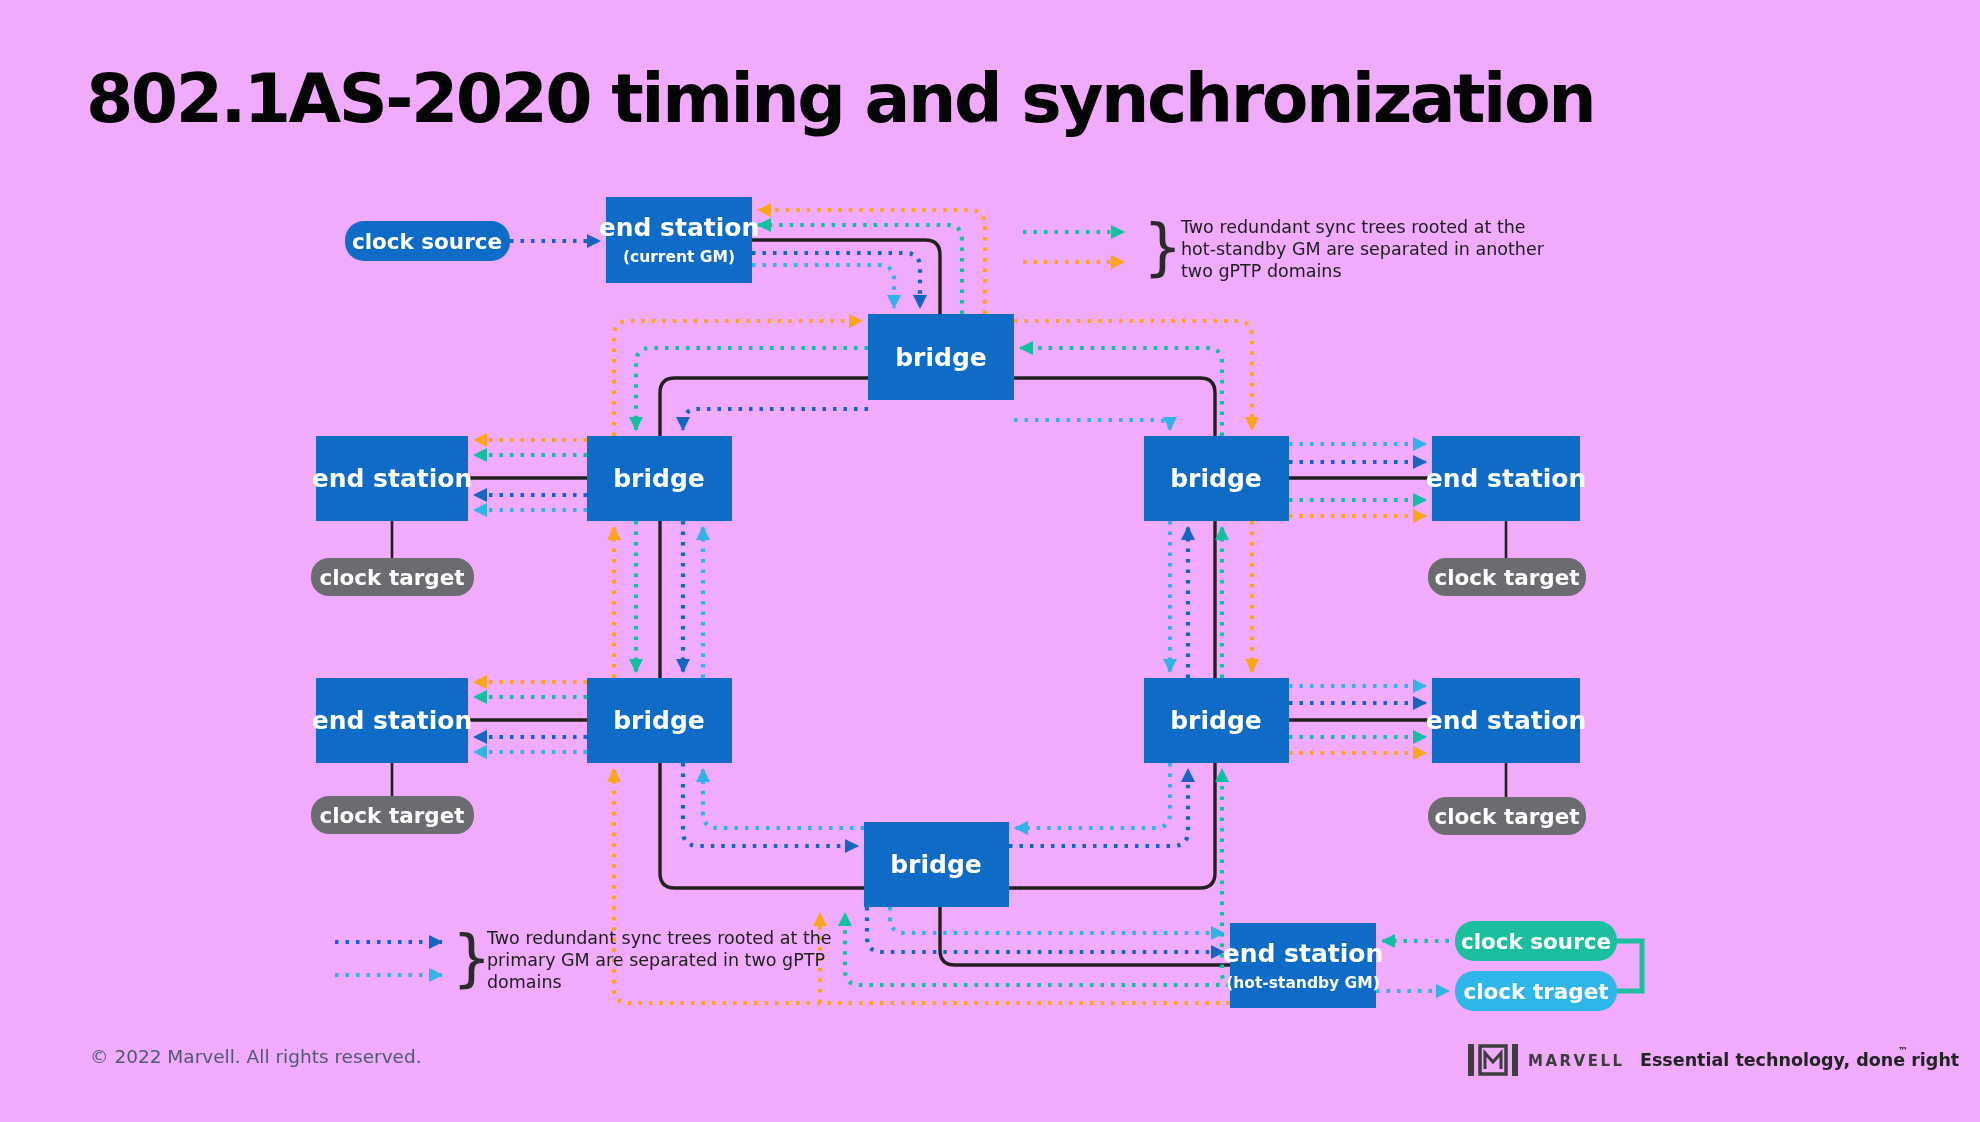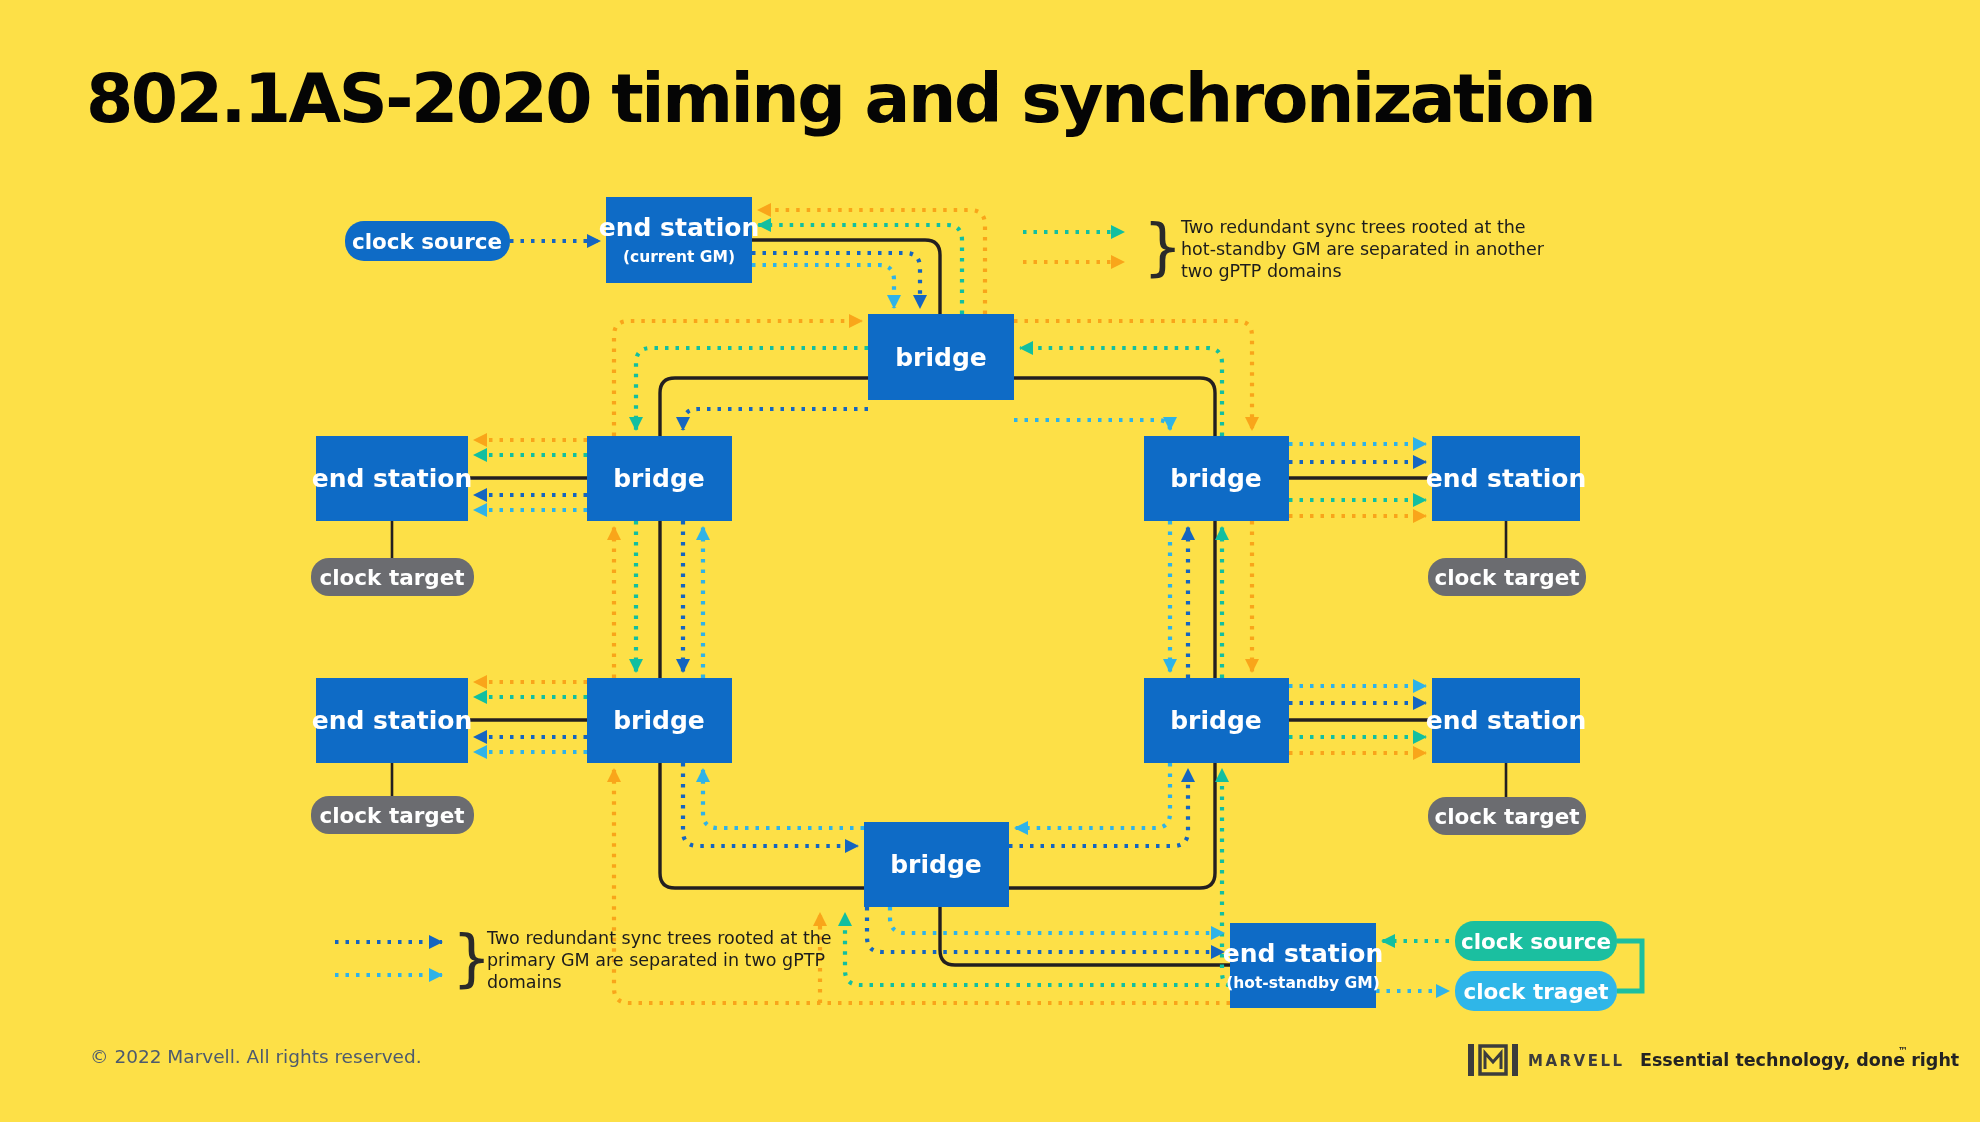--- a/index.html
+++ b/index.html
@@ -1,17 +1,17 @@
 <!DOCTYPE html>
 <html style="--box-blue: #0e6bc6; --gray: #6b6c70; --teal: #12bfa0; --teal-pill: #1bbfa0; --lb-pill: #2fb6e8; --light-blue: #2fb3e8; --dark-blue: #1565c0; --orange: #f9a51a; --black-line: #231f20;"><head>
 <meta charset="utf-8">
 <style>
   html,body{margin:0;padding:0;background:#ffffff;}
   body{font-family:"DejaVu Sans", sans-serif;}
-  .stage{position:relative;width:1980px;height:1122px;background:#fde047;overflow:hidden;}
+  .stage{position:relative;width:1980px;height:1122px;background:#f0abfc;overflow:hidden;}
   svg{display:block;}
   
   .blk{stroke:var(--black-line);stroke-width:3.4;fill:none;}
   .stem{stroke:var(--black-line);stroke-width:2.6;fill:none;}
   .dot{stroke-width:4.2;fill:none;stroke-dasharray:3.5 7;stroke-linecap:butt;}
   .s-or{stroke:var(--orange);} .s-tl{stroke:var(--teal);}
   .s-db{stroke:var(--dark-blue);} .s-lb{stroke:var(--light-blue);}
   .f-or{fill:var(--orange);} .f-tl{fill:var(--teal);}
   .f-db{fill:var(--dark-blue);} .f-lb{fill:var(--light-blue);}
   .box{fill:var(--box-blue);}

